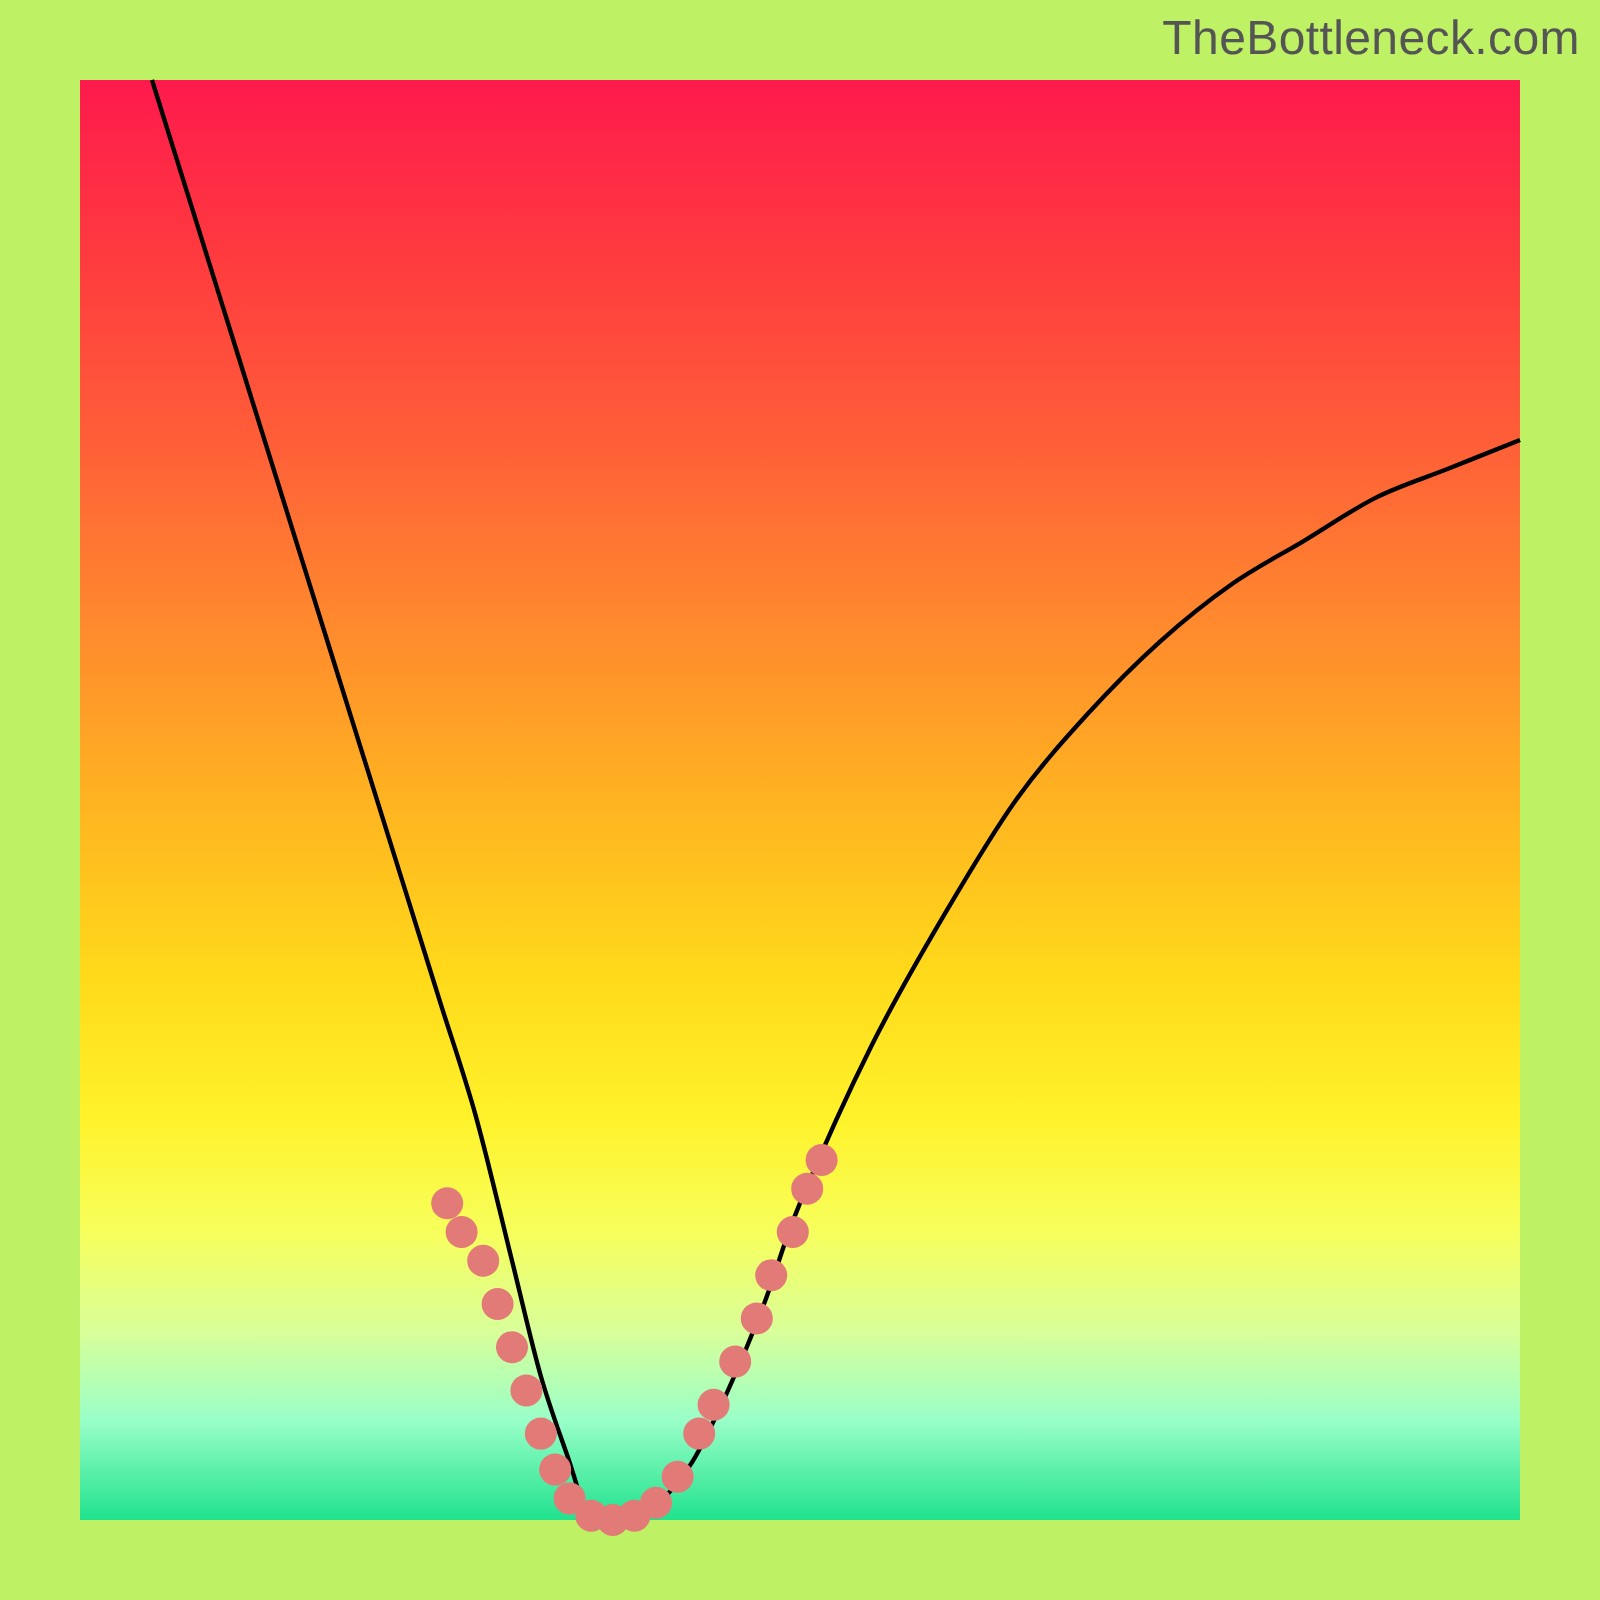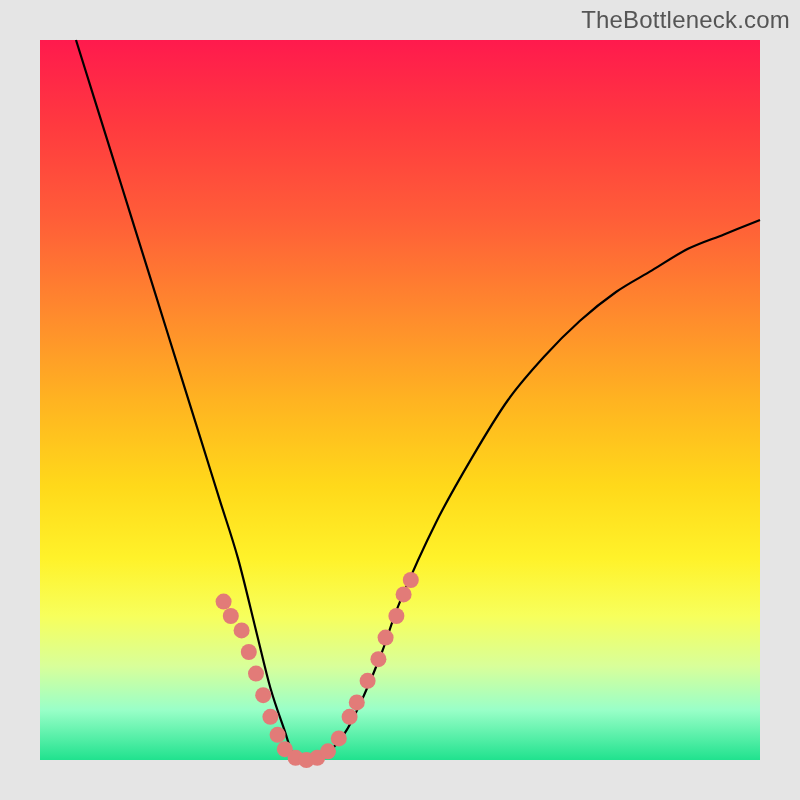--- a/index.html
+++ b/index.html
@@ -10,21 +10,21 @@
     background: #000000;
     overflow: hidden;
     font-family: Arial, Helvetica, sans-serif;
   }
   .frame {
     position: absolute;
     top: 0;
     left: 0;
     width: 800px;
     height: 800px;
-    background: #e5e5e5;
+    background: #bef264;
   }
   .plot-area {
     position: absolute;
     left: 40px;
     top: 40px;
     width: 720px;
     height: 720px;
     background: linear-gradient(
       to bottom,
       #ff1a4d 0%,

